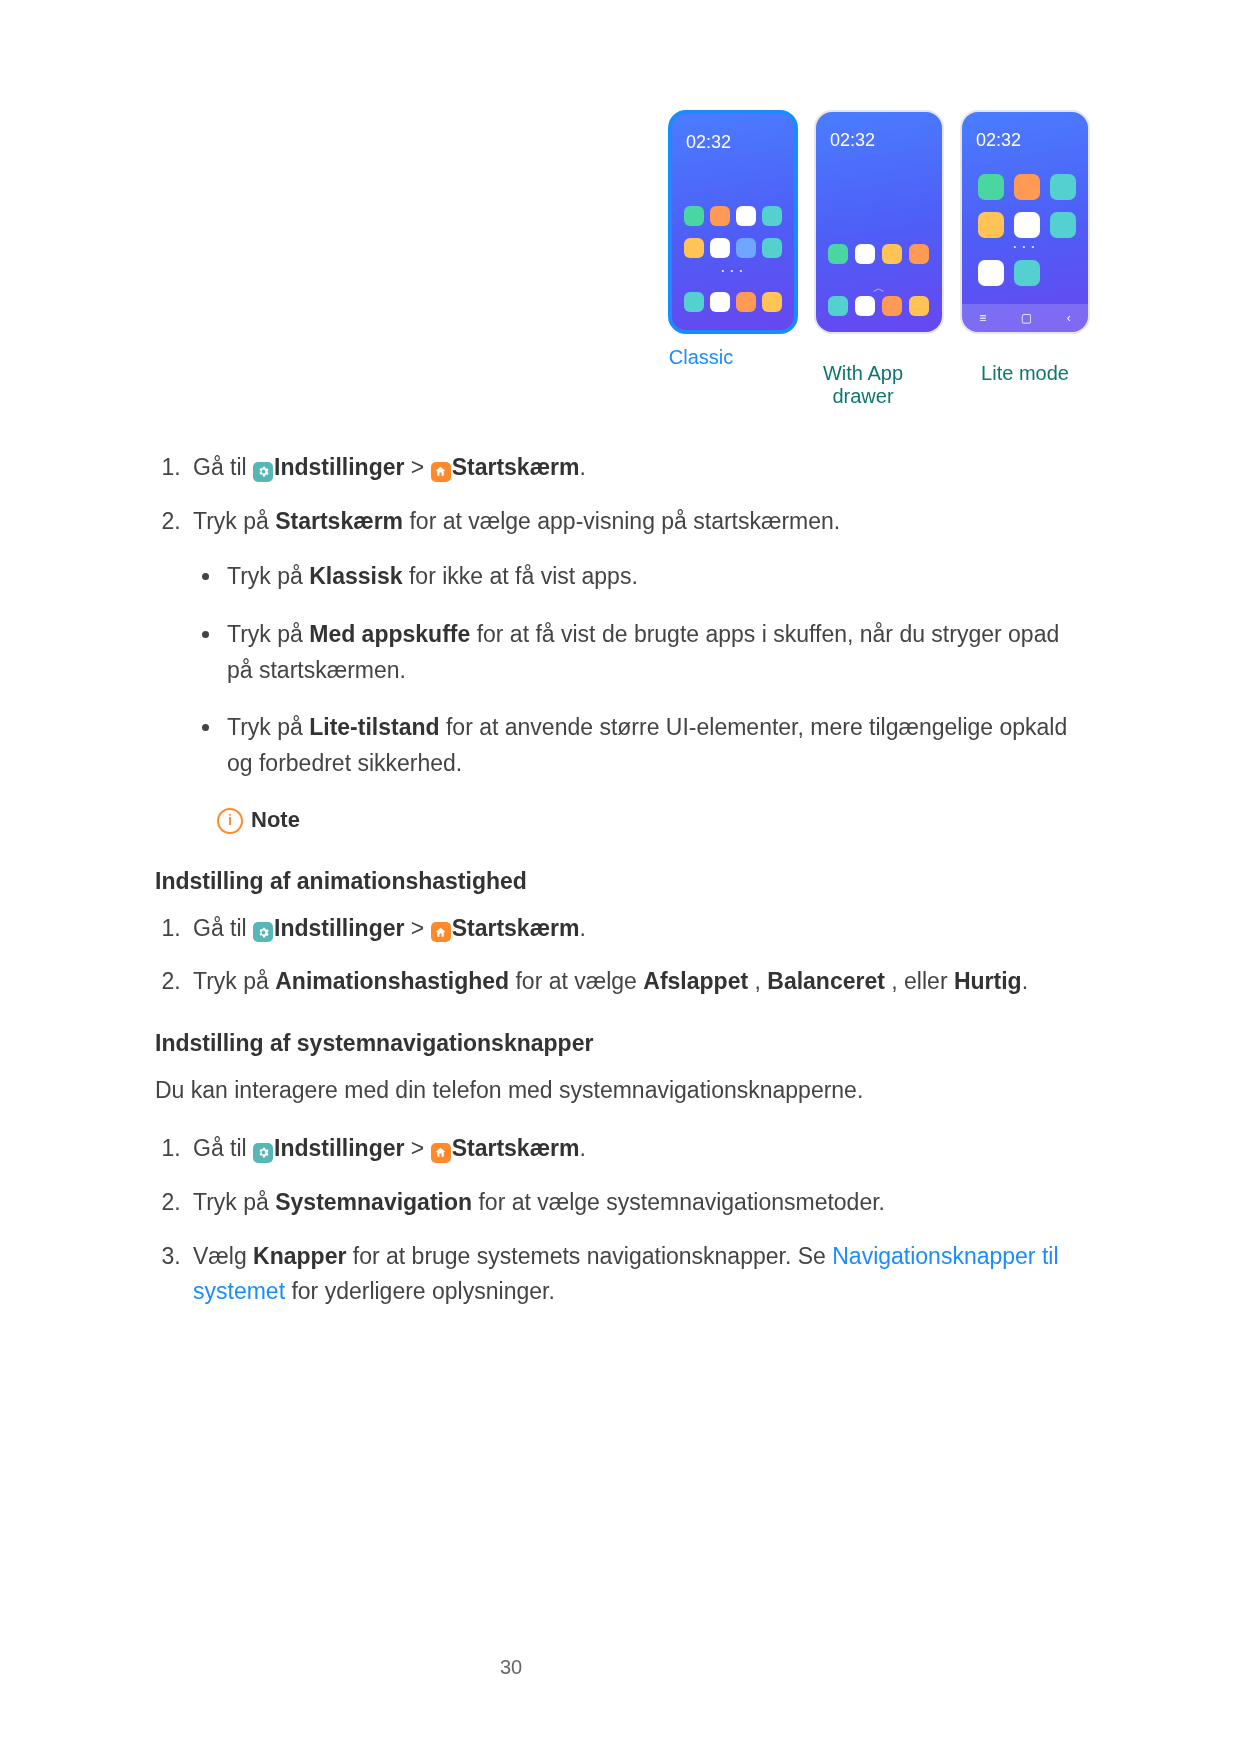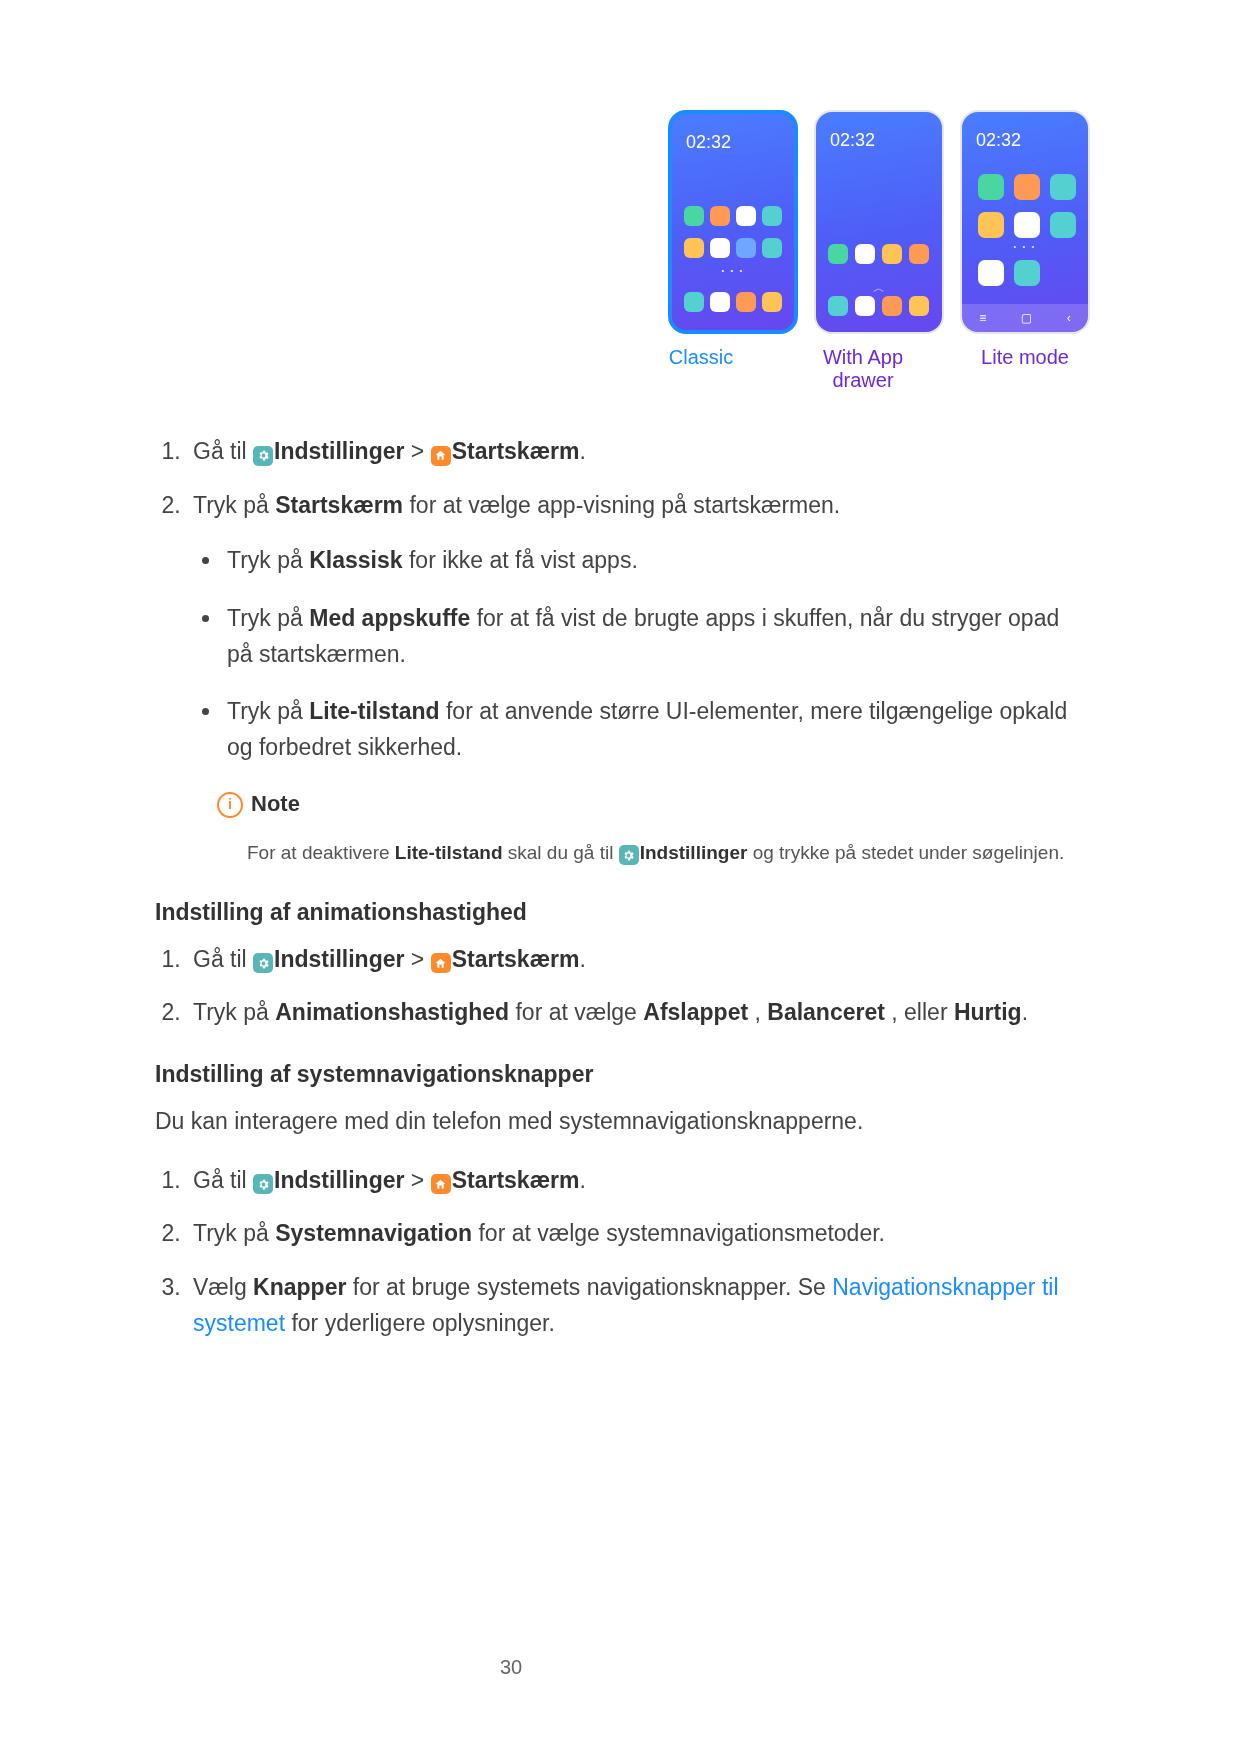--- a/index.html
+++ b/index.html
@@ -113,21 +113,21 @@
 
   .caption-row {
     display: flex;
     justify-content: flex-end;
     gap: 32px;
     margin-bottom: 42px;
     font-size: 20px;
   }
   .caption-row div { width: 130px; text-align: center; }
   .caption-row .sel { color: #1a8cff; }
-  .caption-row .norm { color: #6d28d9; }
+  .caption-row .norm { color: #0f766e; margin-top: 16px; }
 
   
   ol.main {
     margin: 0 0 30px 0;
     padding-left: 32px;
     font-size: 23px;
     line-height: 1.55;
     color: #444;
   }
   ol.main > li { padding-left: 6px; margin-bottom: 18px; }
@@ -310,28 +310,20 @@
         <li>
           <span>Tryk på </span><b>Lite-tilstand</b><span> for at anvende større UI-elementer, mere tilgængelige opkald og forbedret sikkerhed.</span>
         </li>
       </ul>
 
       <div class="note-block">
         <div class="note-head">
           <span class="ni">i</span>
           <span>Note</span>
         </div>
-        <div class="note-body">
-          <span>For at deaktivere </span><b>Lite-tilstand</b><span> skal du gå til </span>
-          <span class="icon-sq ic-settings">
-              <svg viewBox="0 0 24 24">
-                <path d="M19.4 13a7.5 7.5 0 000-2l2-1.6-2-3.4-2.4 1a7.4 7.4 0 00-1.7-1L15 3h-4l-.3 2.5a7.4 7.4 0 00-1.7 1l-2.4-1-2 3.4L6.6 11a7.5 7.5 0 000 2l-2 1.6 2 3.4 2.4-1a7.4 7.4 0 001.7 1L11 21h4l.3-2.5a7.4 7.4 0 001.7-1l2.4 1 2-3.4zM12 15.5A3.5 3.5 0 1115.5 12 3.5 3.5 0 0112 15.5z"></path>
-              </svg>
-            </span><b>Indstillinger</b><span> og trykke på stedet under søgelinjen.</span>
-        </div>
       </div>
     </li>
   </ol>
 
   <h3 class="sect">Indstilling af animationshastighed</h3>
   <ol class="main">
     <li>
       <span>Gå til </span>
       <span class="icon-sq ic-settings">
           <svg viewBox="0 0 24 24">

